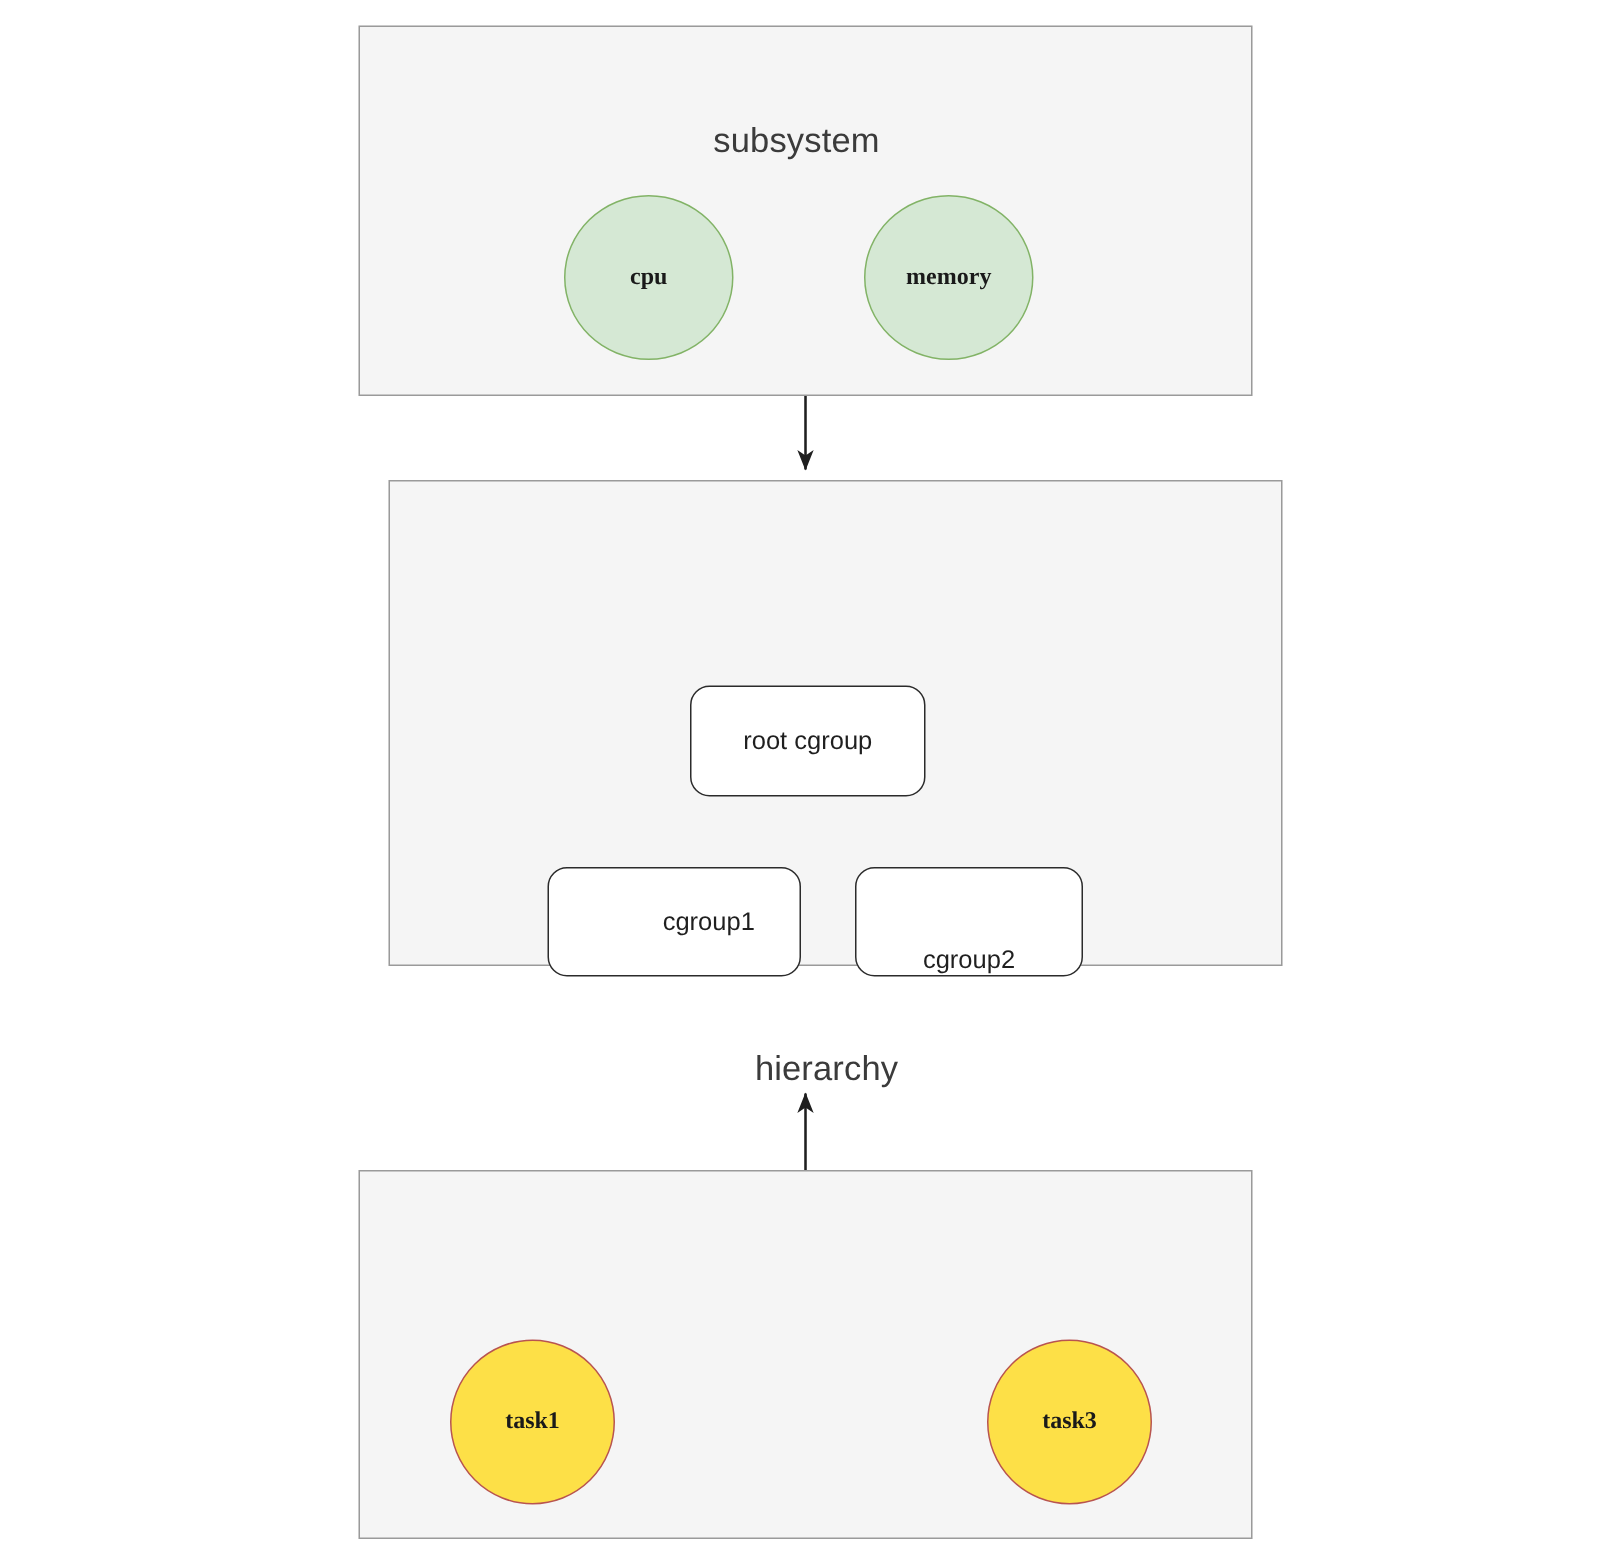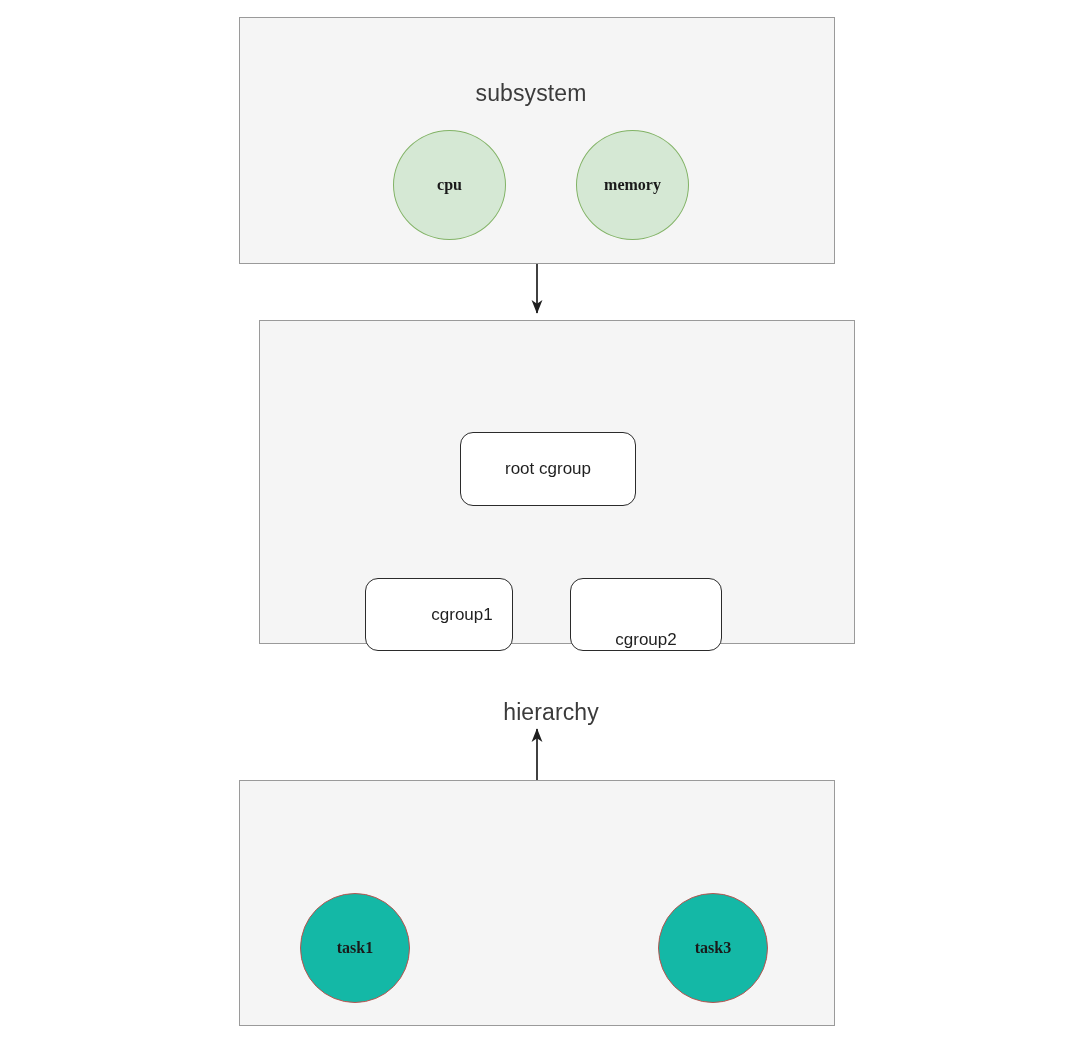--- a/index.html
+++ b/index.html
@@ -55,47 +55,47 @@
     font-family: "Liberation Serif", serif;
     font-weight: bold;
     font-size: 16px;
     color: #1a1a1a;
   }
   .circle.green {
     background: #d5e8d4;
     border: 1.4px solid #82b366;
   }
   .circle.red {
-    background: #14b8a6;
+    background: #fde047;
     border: 1.4px solid #b85450;
   }
 
-  #node-cpu     { left: 393px; top: 130px; width: 113px; height: 110px; }
+  #node-cpu     { left: 376px; top: 130px; width: 113px; height: 110px; }
   #node-memory  { left: 576px; top: 130px; width: 113px; height: 110px; }
 
   #node-task1   { left: 300px; top: 893px; width: 110px; height: 110px; }
   #node-task2   { left: 478px; top: 893px; width: 110px; height: 110px; }
   #node-task3   { left: 658px; top: 893px; width: 110px; height: 110px; }
 
   
   .rnode {
     position: absolute;
     background: #ffffff;
     border: 1.6px solid #2b2b2b;
     border-radius: 13px;
     box-sizing: border-box;
     display: flex;
     align-items: center;
     justify-content: center;
     font-family: "Liberation Sans", sans-serif;
     font-size: 17px;
     color: #1f1f1f;
   }
-  #node-root    { left: 460px; top: 432px; width: 176px; height: 74px; }
-  #node-cgroup1 { left: 365px; top: 578px; width: 148px; height: 73px; padding-left: 46px; }
+  #node-root    { left: 460px; top: 457px; width: 157px; height: 74px; }
+  #node-cgroup1 { left: 365px; top: 578px; width: 169px; height: 73px; padding-left: 46px; }
   #node-cgroup2 { left: 570px; top: 578px; width: 152px; height: 73px; align-items: flex-end; }
 
   
   #connectors {
     position: absolute;
     left: 0;
     top: 0;
     width: 1080px;
     height: 1039px;
     pointer-events: none;

